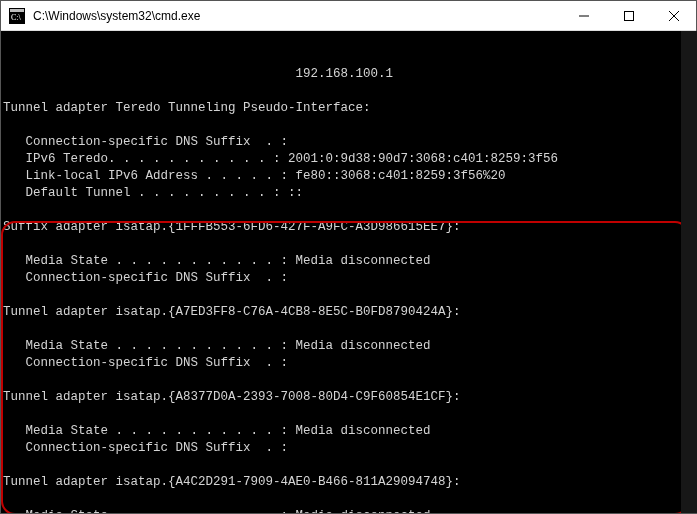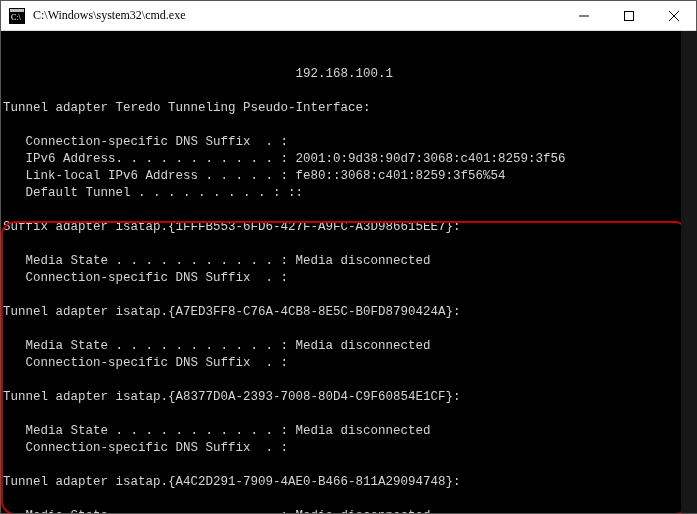--- a/index.html
+++ b/index.html
@@ -31,21 +31,20 @@
       margin: 0 6px 0 8px;
       display: inline-flex;
       align-items: center;
       justify-content: center;
     }
     .titlebar-title {
       flex: 1;
       font-size: 12px;
       color: #000;
       padding-left: 2px;
-      font-family: Liberation Serif, serif;
     }
     .window-controls {
       display: flex;
       height: 100%;
     }
     .win-btn {
       width: 45px;
       height: 100%;
       display: flex;
       align-items: center;
@@ -122,22 +121,22 @@
       </div>
     </div>
   </div>
 
   <div class="terminal">
     <div class="terminal-content"><span>                                       192.168.100.1</span>
 
 <span>Tunnel adapter Teredo Tunneling Pseudo-Interface:</span>
 
 <span>   Connection-specific DNS Suffix  . :</span>
-<span>   IPv6 Address. . . . . . . . . . . : 2001:0:9d38:90d7:3068:c401:8259:3f56</span>
-<span>   Link-local IPv6 Address . . . . . : fe80::3068:c401:8259:3f56%54</span>
+<span>   IPv6 Teredo. . . . . . . . . . . : 2001:0:9d38:90d7:3068:c401:8259:3f56</span>
+<span>   Link-local IPv6 Address . . . . . : fe80::3068:c401:8259:3f56%20</span>
 <span>   Default Tunnel . . . . . . . . . : ::</span>
 
 <span>Suffix adapter isatap.{1FFFB553-6FD6-427F-A9FC-A3D986615EE7}:</span>
 
 <span>   Media State . . . . . . . . . . . : Media disconnected</span>
 <span>   Connection-specific DNS Suffix  . :</span>
 
 <span>Tunnel adapter isatap.{A7ED3FF8-C76A-4CB8-8E5C-B0FD8790424A}:</span>
 
 <span>   Media State . . . . . . . . . . . : Media disconnected</span>

